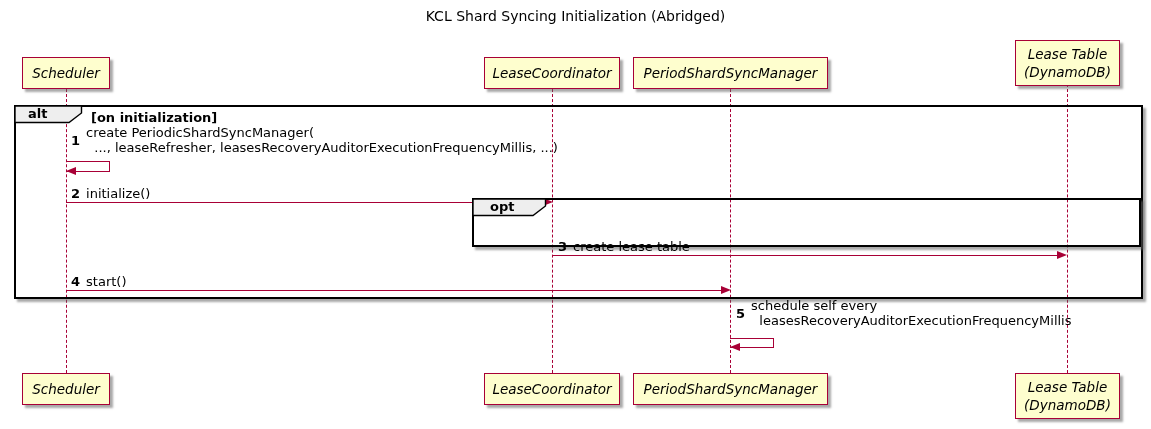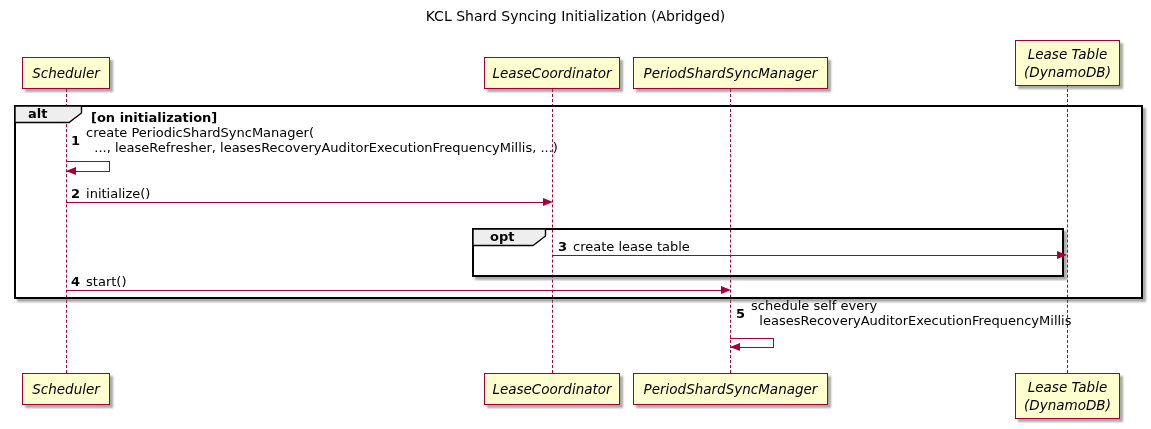--- a/index.html
+++ b/index.html
@@ -140,21 +140,21 @@
   <div class="self-loop" style="left:66px; top:161px; width:44px; height:11px;"></div>
   <div class="arrowhead-left" style="left:66px; top:167px;"></div>
 
   <div class="message-label" style="left:71px; top:186px;">
     <span class="msg-num">2</span>
     <span>initialize()</span>
   </div>
   <div class="arrow-line" style="left:66px; top:202px; width:478px;"></div>
   <div class="arrowhead-right" style="left:543px; top:198px;"></div>
 
-  <div class="frame" style="left:472px; top:228px; width:592px; height:49px;">
+  <div class="frame" style="left:472px; top:198px; width:669px; height:49px;">
     <div class="frame-label">
       <svg width="74" height="18">
         <path d="M0,0 H72.5 V7 L60,16.5 H0 Z" fill="#EEEEEE" stroke="#000000" stroke-width="1.4"></path>
       </svg>
       <span class="frame-operator" style="left:17px;">opt</span>
     </div>
   </div>
 
   <div class="message-label" style="left:558px; top:239px;">
     <span class="msg-num">3</span>

